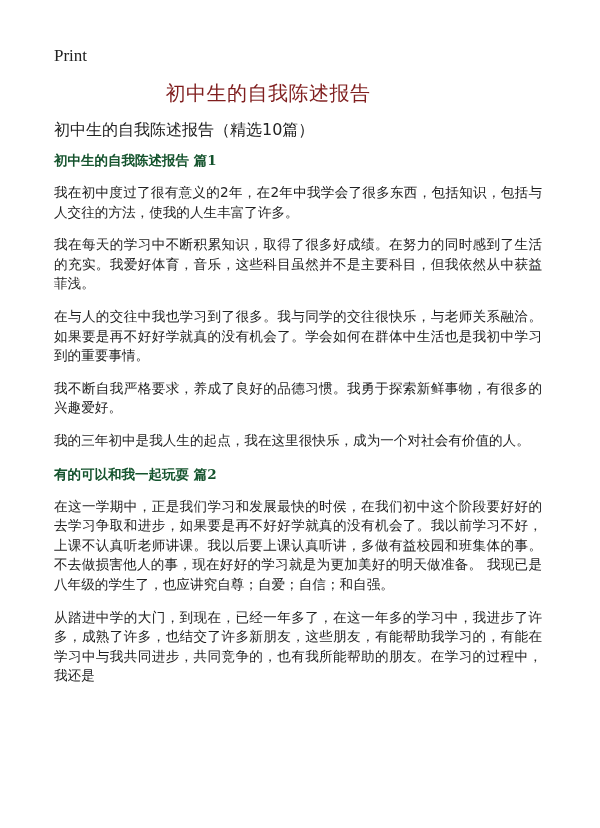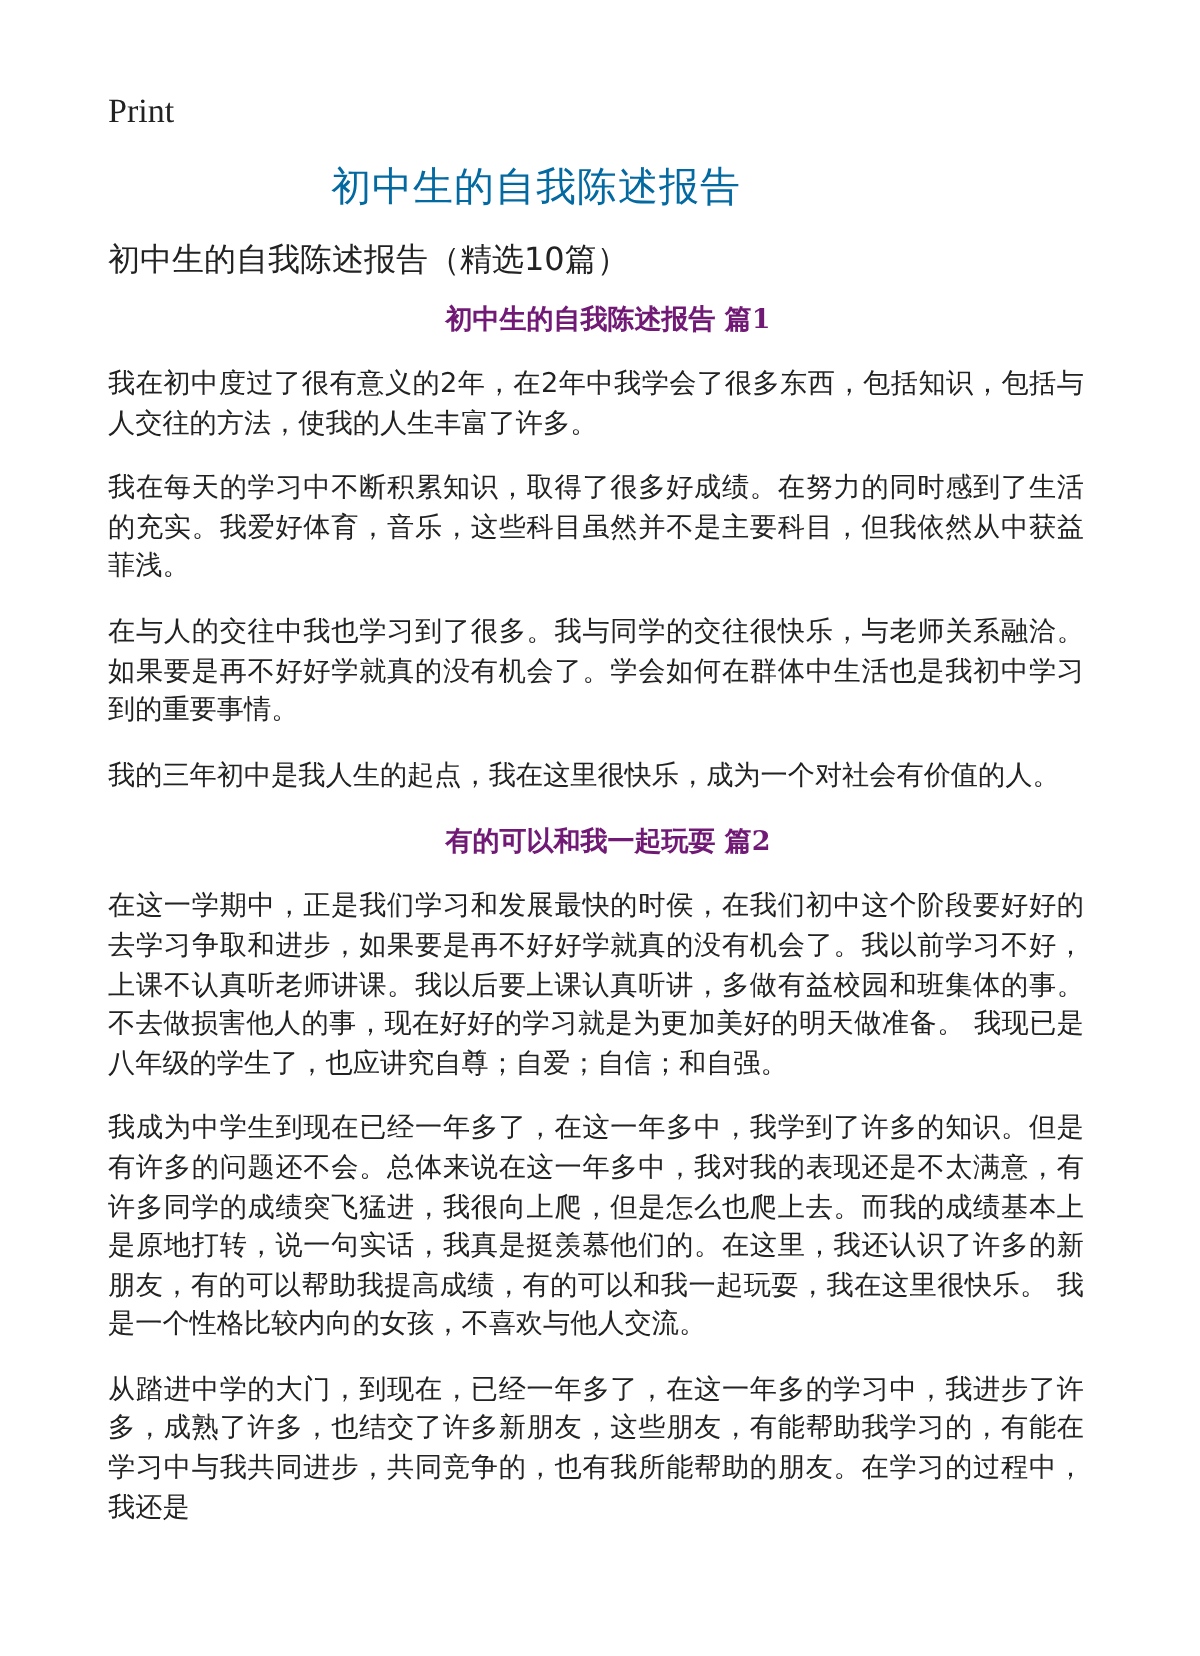--- a/index.html
+++ b/index.html
@@ -8,53 +8,53 @@
     font-family: "DejaVu Sans", "Liberation Sans", sans-serif;
     color: #1a1a1a;
   }
   .print-label {
     position: absolute; left: 54px; top: 46px;
     font-family: "Liberation Serif", "DejaVu Serif", serif;
     font-size: 17px; color: #222;
   }
   .doc-title {
     position: absolute; left: 0; width: 536px; top: 80px;
-    text-align: center; font-size: 20px; color: #0369a1; letter-spacing: 0.5px;
+    text-align: center; font-size: 20px; color: #7f1d1d; letter-spacing: 0.5px;
   }
   .subtitle {
     position: absolute; left: 54px; top: 120px;
     font-size: 16px; color: #222;
   }
   .content { position: absolute; left: 54px; top: 150px; width: 500px; }
   .section-heading {
     font-family: "DejaVu Serif", "Liberation Serif", serif;
-    font-weight: bold; font-size: 13.5px; color: #701a75;
-    margin: 0 0 13px 0; line-height: 20px; text-align: center;
+    font-weight: bold; font-size: 13.5px; color: #14532d;
+    margin: 0 0 13px 0; line-height: 20px;
   }
   .para {
     font-size: 13.6px; line-height: 19.6px; color: #222;
     margin: 0 12px 13px 0; text-align: justify; word-break: break-all;
   }
 </style>
 </head>
 <body>
 
 <div class="print-label">Print</div>
 <div class="doc-title">初中生的自我陈述报告</div>
 <div class="subtitle">初中生的自我陈述报告（精选10篇）</div>
 
 <div class="content">
   <div>
     <div class="section-heading">初中生的自我陈述报告 篇1</div>
     <p class="para">我在初中度过了很有意义的2年，在2年中我学会了很多东西，包括知识，包括与人交往的方法，使我的人生丰富了许多。</p>
     <p class="para">我在每天的学习中不断积累知识，取得了很多好成绩。在努力的同时感到了生活的充实。我爱好体育，音乐，这些科目虽然并不是主要科目，但我依然从中获益菲浅。</p>
     <p class="para">在与人的交往中我也学习到了很多。我与同学的交往很快乐，与老师关系融洽。如果要是再不好好学就真的没有机会了。学会如何在群体中生活也是我初中学习到的重要事情。</p>
+    <p class="para">我不断自我严格要求，养成了良好的品德习惯。我勇于探索新鲜事物，有很多的兴趣爱好。</p>
     <p class="para">我的三年初中是我人生的起点，我在这里很快乐，成为一个对社会有价值的人。</p>
   </div>
   <div>
     <div class="section-heading">有的可以和我一起玩耍 篇2</div>
     <p class="para">在这一学期中，正是我们学习和发展最快的时侯，在我们初中这个阶段要好好的去学习争取和进步，如果要是再不好好学就真的没有机会了。我以前学习不好，上课不认真听老师讲课。我以后要上课认真听讲，多做有益校园和班集体的事。不去做损害他人的事，现在好好的学习就是为更加美好的明天做准备。 我现已是八年级的学生了，也应讲究自尊；自爱；自信；和自强。</p>
-    <p class="para">我成为中学生到现在已经一年多了，在这一年多中，我学到了许多的知识。但是有许多的问题还不会。总体来说在这一年多中，我对我的表现还是不太满意，有许多同学的成绩突飞猛进，我很向上爬，但是怎么也爬上去。而我的成绩基本上是原地打转，说一句实话，我真是挺羡慕他们的。在这里，我还认识了许多的新朋友，有的可以帮助我提高成绩，有的可以和我一起玩耍，我在这里很快乐。 我是一个性格比较内向的女孩，不喜欢与他人交流。</p>
   </div>
   <div>
     <p class="para">从踏进中学的大门，到现在，已经一年多了，在这一年多的学习中，我进步了许多，成熟了许多，也结交了许多新朋友，这些朋友，有能帮助我学习的，有能在学习中与我共同进步，共同竞争的，也有我所能帮助的朋友。在学习的过程中，我还是</p>
   </div>
 </div>
 
 </body></html>

